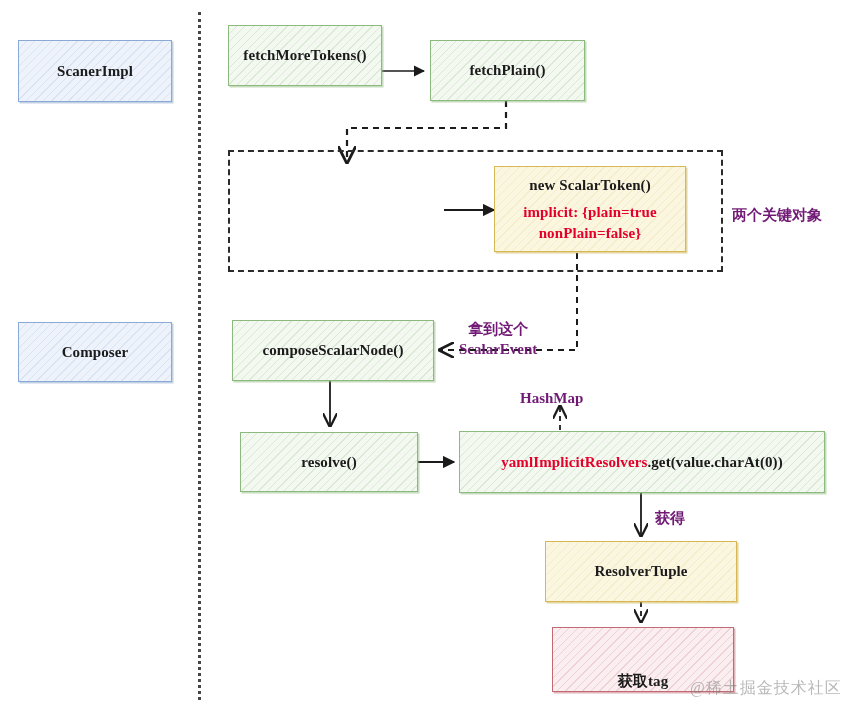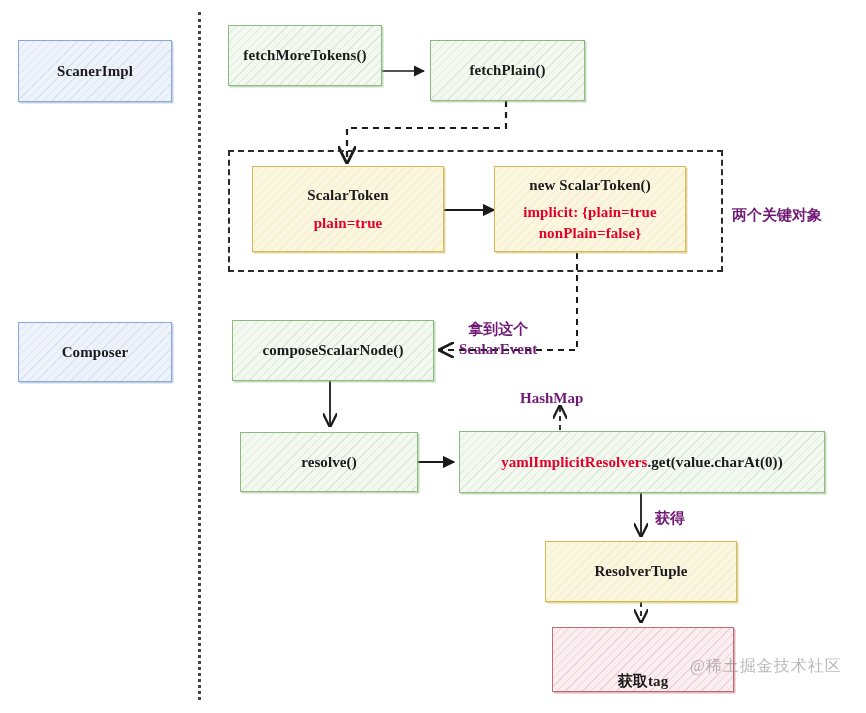--- a/index.html
+++ b/index.html
@@ -180,24 +180,20 @@
 
 
   <div class="node green" style="left:228px; top:25px; width:154px; height:61px;">
     <span>fetchMoreTokens()</span>
   </div>
 
   <div class="node green" style="left:430px; top:40px; width:155px; height:61px;">
     <span>fetchPlain()</span>
   </div>
 
-  <div class="node yellow" style="left:252px; top:166px; width:192px; height:86px;">
-    <span class="title-line">ScalarToken</span>
-    <span class="red-text">plain=true</span>
-  </div>
 
   <div class="node yellow" style="left:494px; top:166px; width:192px; height:86px;">
     <span class="title-line">new ScalarToken()</span>
     <span class="red-text">implicit: {plain=true</span>
     <span class="red-text">nonPlain=false}</span>
   </div>
 
   <div class="annot" style="left:732px; top:206px;">
     <span>两个关键对象</span>
   </div>
@@ -230,17 +226,17 @@
   </div>
 
   <div class="node yellow" style="left:545px; top:541px; width:192px; height:61px;">
     <span>ResolverTuple</span>
   </div>
 
   <div class="node red" style="left:552px; top:627px; width:182px; height:65px;">
     <span>获取tag</span>
   </div>
 
-  <div class="watermark" style="left:690px; top:656px;">
+  <div class="watermark" style="left:690px; top:678px;">
     <span>@稀土掘金技术社区</span>
   </div>
 
 </div>
 
 </body></html>

